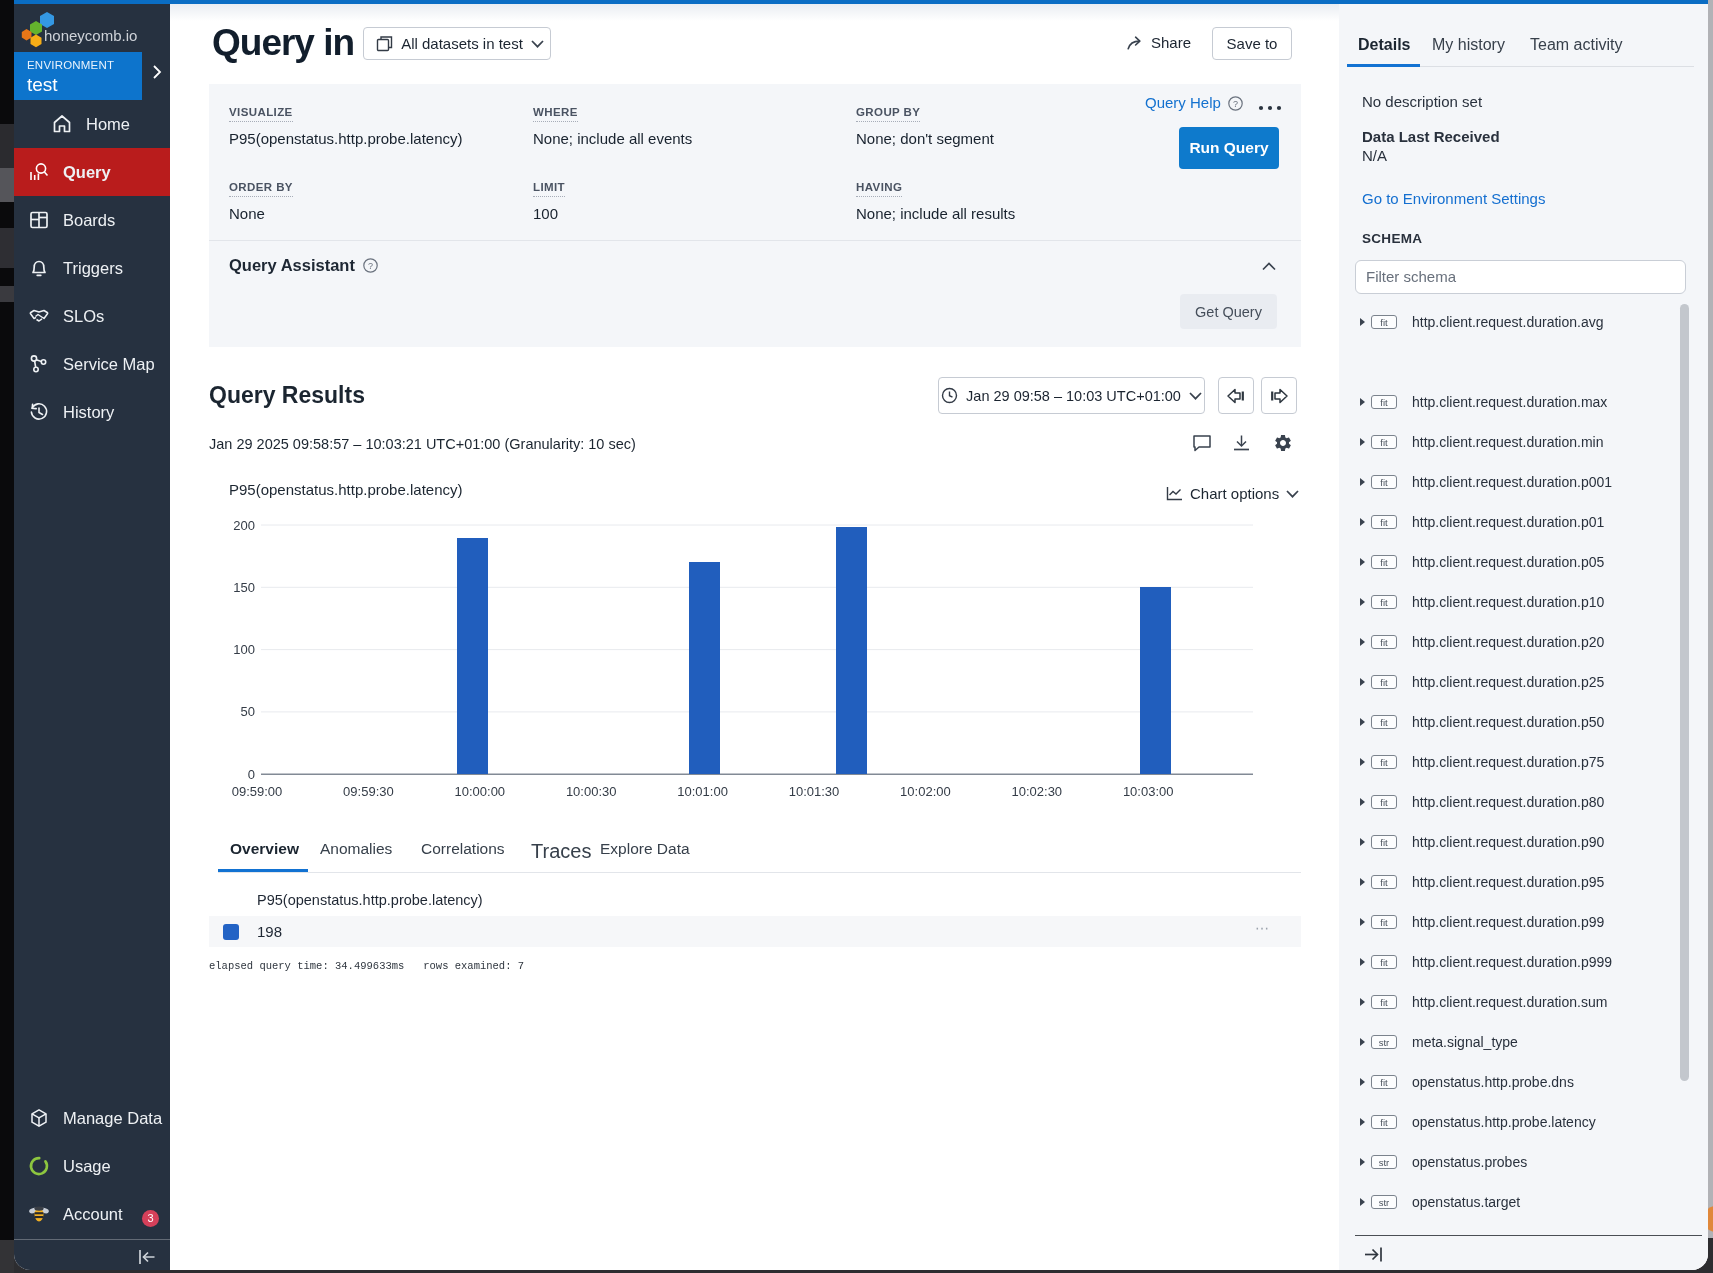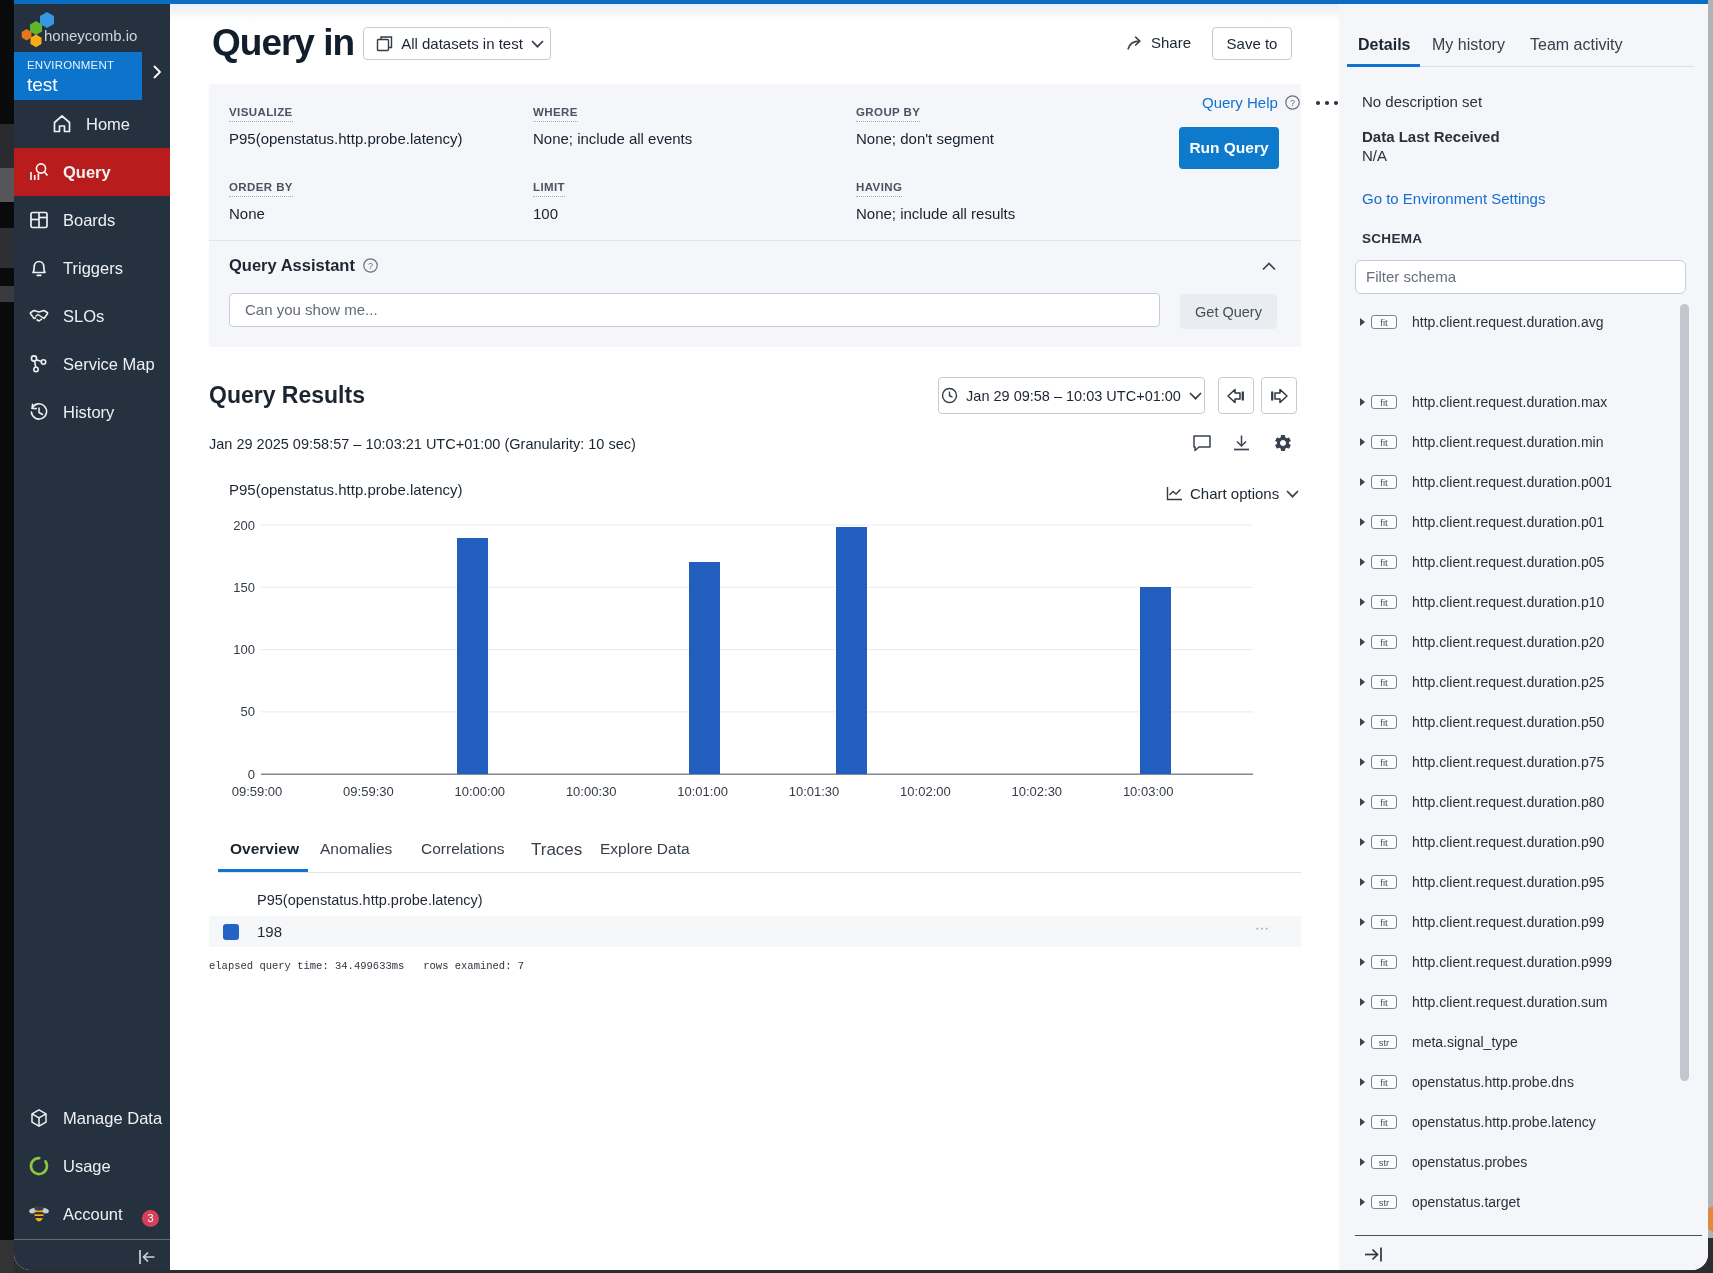--- a/index.html
+++ b/index.html
@@ -221,21 +221,21 @@
       <div class="abs" style="left:686px;top:98px;"><span class="lbl">GROUP BY</span></div>
       <div class="val abs" style="left:59px;top:126px;">P95(openstatus.http.probe.latency)</div>
       <div class="val abs" style="left:363px;top:126px;">None; include all events</div>
       <div class="val abs" style="left:686px;top:126px;">None; don't segment</div>
       <div class="abs" style="left:59px;top:173px;"><span class="lbl">ORDER BY</span></div>
       <div class="abs" style="left:363px;top:173px;"><span class="lbl">LIMIT</span></div>
       <div class="abs" style="left:686px;top:173px;"><span class="lbl">HAVING</span></div>
       <div class="val abs" style="left:59px;top:201px;">None</div>
       <div class="val abs" style="left:363px;top:201px;">100</div>
       <div class="val abs" style="left:686px;top:201px;">None; include all results</div>
-      <div class="abs" style="left:1032px;top:90px;display:flex;align-items:center;gap:7px;">
+      <div class="abs" style="left:975px;top:90px;display:flex;align-items:flex-end;gap:7px;">
         <span style="font-size:15px;color:#1371cf;">Query Help</span>
         <svg width="15" height="15" viewBox="0 0 15 15">
             <circle cx="7.5" cy="7.5" r="6.7" fill="none" stroke="#6a727e" stroke-width="1.2"></circle>
             <text x="7.5" y="10.7" text-anchor="middle" font-size="9" fill="#6a727e" font-family="Liberation Sans">?</text>
           </svg>
         <svg style="margin-left:8px;" width="24" height="6" viewBox="0 0 24 6">
             <g fill="#2b3440">
               <circle cx="3" cy="3" r="2.1"></circle>
               <circle cx="12" cy="3" r="2.1"></circle>
               <circle cx="21" cy="3" r="2.1"></circle>
@@ -247,21 +247,20 @@
       <div class="abs" style="left:59px;top:252px;display:flex;align-items:center;gap:8px;">
         <span style="font-size:16.5px;font-weight:bold;color:#1d2733;">Query Assistant</span>
         <svg width="15" height="15" viewBox="0 0 15 15">
             <circle cx="7.5" cy="7.5" r="6.7" fill="none" stroke="#6a727e" stroke-width="1.2"></circle>
             <text x="7.5" y="10.7" text-anchor="middle" font-size="9" fill="#6a727e" font-family="Liberation Sans">?</text>
           </svg>
       </div>
       <svg class="abs" style="left:1092px;top:258px;" width="14" height="9" viewBox="0 0 14 9">
           <path d="M1 7.5 L7 1.5 L13 7.5" fill="none" stroke="#39424e" stroke-width="1.7"></path>
         </svg>
-      <div class="abs" style="left:59px;top:289px;width:931px;height:34px;background:#fff;border:1px solid #c9ced6;border-radius:4px;font-size:15px;color:#626b77;line-height:32px;padding-left:15px;">Can you show me...</div>
       <div class="abs" style="left:1010px;top:290px;width:97px;height:35px;background:#e9ecf1;border-radius:4px;font-size:14.5px;color:#454e5a;display:flex;align-items:center;justify-content:center;">Get Query</div>
 
       <div class="abs" style="left:39px;top:378px;font-size:23px;font-weight:600;color:#1b2530;">Query Results</div>
       <div class="btn abs" style="left:768px;top:373px;width:267px;height:37px;gap:8px;font-size:14.5px;white-space:nowrap;">
         <svg width="17" height="17" viewBox="0 0 17 17">
             <g fill="none" stroke="#333b46" stroke-width="1.4">
               <circle cx="8.5" cy="8.5" r="7"></circle>
               <path d="M8.5 4.5 L8.5 8.7 L11.5 10.2"></path>
             </g>
           </svg>
@@ -347,21 +346,21 @@
           <rect x="627" y="22" width="31" height="247"></rect>
           <rect x="931" y="82" width="31" height="187"></rect>
         </g>
       </svg>
 
       <div class="abs" style="left:48px;top:868px;width:1083px;height:1px;background:#e2e5ea;"></div>
       <div class="abs" style="left:60px;top:836px;font-size:15.5px;font-weight:bold;color:#1b2530;">Overview</div>
       <div class="abs" style="left:48px;top:865px;width:90px;height:3px;background:#1272d2;"></div>
       <div class="abs" style="left:150px;top:836px;font-size:15.5px;color:#37404b;">Anomalies</div>
       <div class="abs" style="left:251px;top:836px;font-size:15.5px;color:#37404b;">Correlations</div>
-      <div class="abs" style="left:361px;top:836px;font-size:17px;color:#37404b;">Traces</div>
+      <div class="abs" style="left:361px;top:836px;font-size:20px;color:#37404b;">Traces</div>
       <div class="abs" style="left:430px;top:836px;font-size:15.5px;color:#37404b;">Explore Data</div>
 
       <div class="abs" style="left:87px;top:888px;font-size:14.5px;color:#1f2733;">P95(openstatus.http.probe.latency)</div>
       <div class="abs" style="left:39px;top:912px;width:1092px;height:31px;background:#f6f7f9;"></div>
       <div class="abs" style="left:53px;top:920px;width:16px;height:16px;border-radius:3px;background:#2363c5;"></div>
       <div class="abs" style="left:87px;top:919px;font-size:15px;color:#1f2733;">198</div>
       <div class="abs" style="left:1085px;top:916px;font-size:14px;color:#9aa2ac;letter-spacing:1px;">⋯</div>
       <div class="abs" style="left:39px;top:956px;font-family:'Liberation Mono',monospace;font-size:10.5px;color:#2f363f;">elapsed query time: 34.499633ms&nbsp;&nbsp;&nbsp;rows examined: 7</div>
     </div>
 

